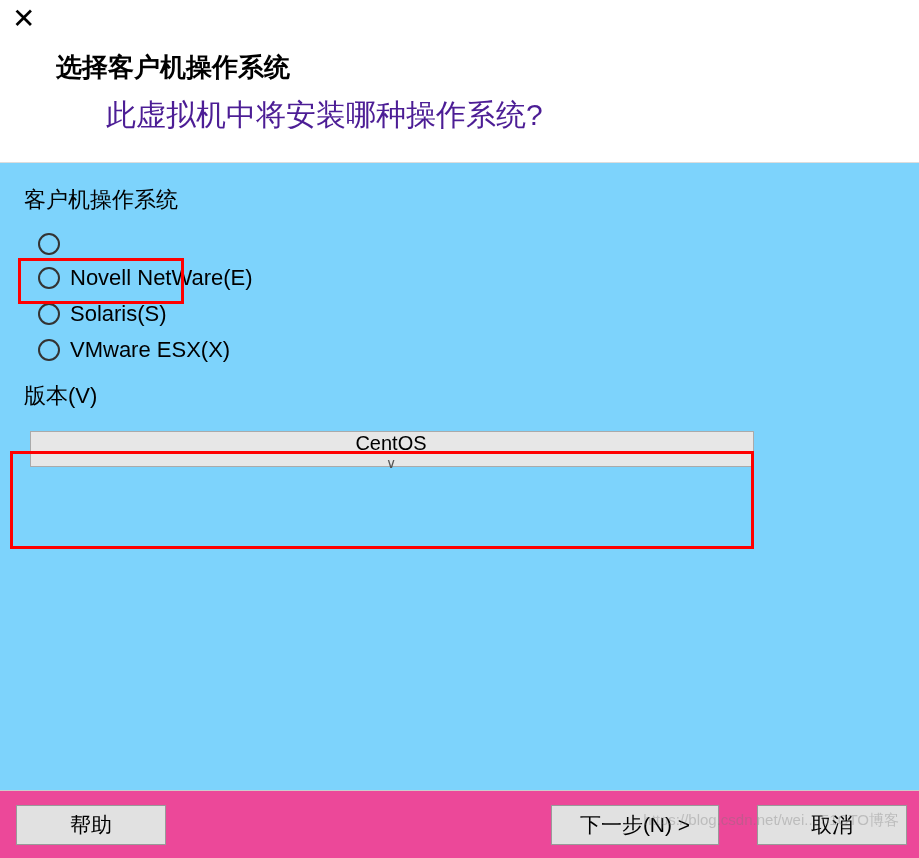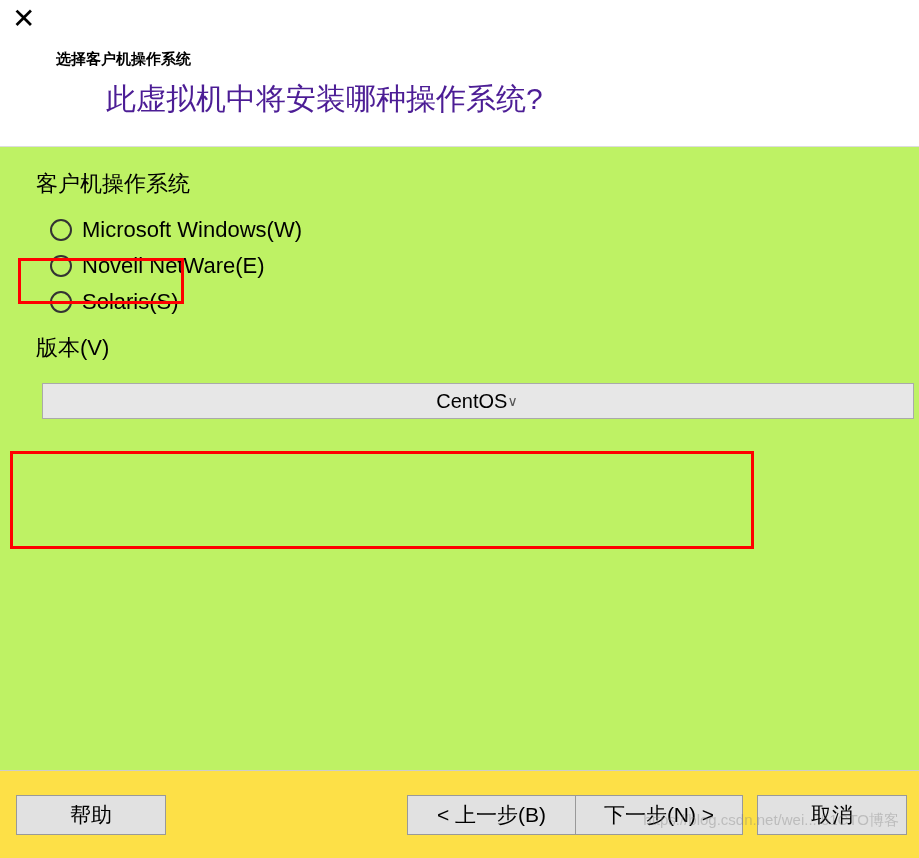--- a/index.html
+++ b/index.html
@@ -28,34 +28,34 @@
       font-weight: 300;
       cursor: pointer;
       line-height: 1;
       padding: 0 4px;
     }
     .header {
       background: #ffffff;
       padding: 10px 0 26px 56px;
     }
     .header-title {
-      font-size: 15px;
+      font-size: 26px;
       font-weight: bold;
       color: #000;
       margin-bottom: 10px;
     }
     .header-subtitle {
       font-size: 30px;
       color: #4c1d95;
       margin-left: 50px;
     }
     .content {
       border-top: 1px solid #ddd;
-      background: #bef264;
-      padding: 22px 36px;
+      background: #7dd3fc;
+      padding: 22px 24px;
       height: 640px;
     }
     .group-label {
       font-size: 22px;
       color: #000;
       margin-bottom: 16px;
     }
     .radio-list {
       margin-left: 10px;
     }
@@ -108,45 +108,47 @@
       pointer-events: none;
     }
     .version-label {
       font-size: 22px;
       color: #000;
       margin-bottom: 20px;
     }
     .dropdown {
       display: flex;
       align-items: center;
-      justify-content: center;
+      justify-content: flex-start;
       background: #e7e7e7;
       border: 1px solid #aaa;
-      width: 872px;
+      width: 724px;
       height: 36px;
       padding: 0 10px 0 8px;
       cursor: pointer;
       font-size: 20px;
       margin-left: 6px;
+      flex-direction: column;
     }
     .chevron {
       font-size: 14px;
       color: #555;
     }
     .footer {
       border-top: 1px solid #ccc;
-      background: #fde047;
+      background: #ec4899;
       padding: 14px 12px;
       display: flex;
       align-items: center;
       position: absolute;
       bottom: 0;
       left: 0;
       right: 0;
-      height: 88px;
+      height: 68px;
+      gap: 24px;
     }
     .btn {
       background: #e1e1e1;
       border: 1px solid #999;
       font-size: 21px;
       height: 40px;
       cursor: pointer;
       display: flex;
       align-items: center;
       justify-content: center;
@@ -180,44 +182,46 @@
   <div class="header-title">选择客户机操作系统</div>
   <div class="header-subtitle">此虚拟机中将安装哪种操作系统?</div>
 </div>
 
 <div class="content">
   <div class="group-label">客户机操作系统</div>
 
   <div class="radio-list">
     <div class="radio-item">
       <span class="radio-circle"></span>
-      <span>Microsoft Windows(W)</span>
     </div>
     <div class="radio-item">
       <span class="radio-circle"></span>
       <span>Novell NetWare(E)</span>
     </div>
     <div class="radio-item">
       <span class="radio-circle"></span>
       <span>Solaris(S)</span>
+    </div>
+    <div class="radio-item">
+      <span class="radio-circle"></span>
+      <span>VMware ESX(X)</span>
     </div>
   </div>
 
   <div class="version-section">
     <div class="version-label">版本(V)</div>
     <div class="dropdown">
       <span>CentOS</span>
       <span class="chevron">∨</span>
     </div>
   </div>
 </div>
 
 <div class="highlight-linux"></div>
 <div class="highlight-version"></div>
 
 <div class="footer">
   <button class="btn btn-help">帮助</button>
-  <button class="btn btn-back">&lt; 上一步(B)</button>
   <button class="btn btn-next">下一步(N) &gt;</button>
   <button class="btn btn-cancel">取消</button>
 </div>
 
 <div class="watermark">https://blog.csdn.net/wei... 51CTO博客</div>
 
 </body></html>

